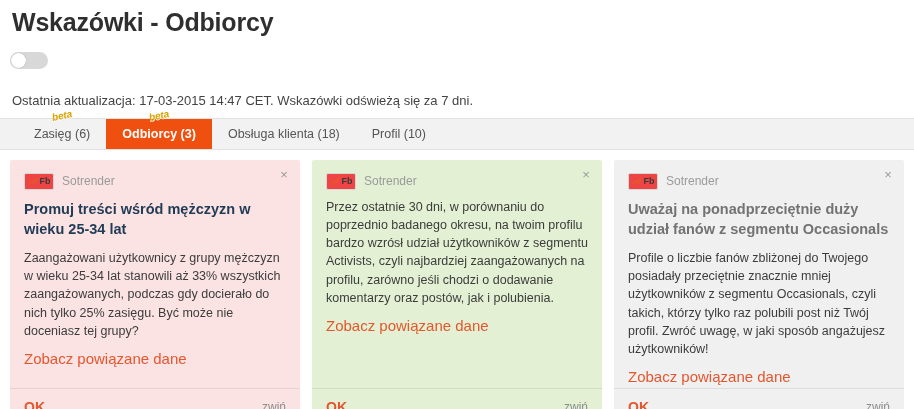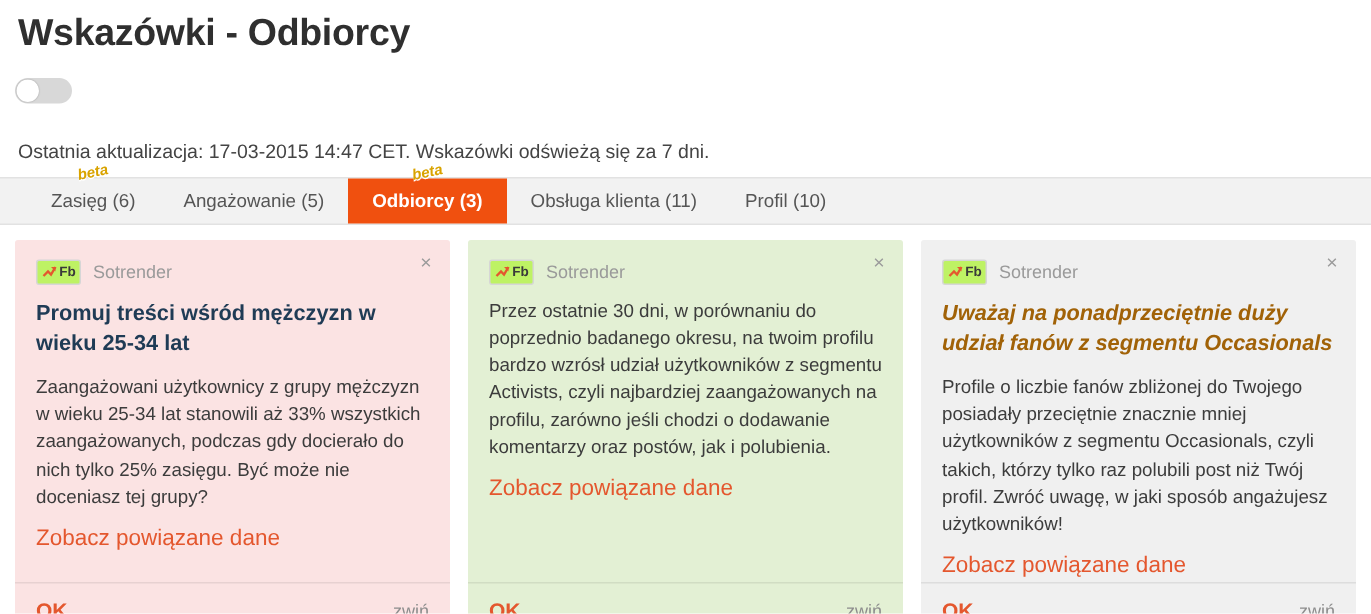--- a/index.html
+++ b/index.html
@@ -112,21 +112,21 @@
 
   .card-head {
     display: flex;
     align-items: center;
     gap: 8px;
     height: 22px;
     margin-bottom: 6px;
   }
   .fb-logo {
     width: 30px; height: 17px;
-    background: #bef264;
+    background: #ef4444;
     border: 1px solid #d6d6d6;
     border-radius: 2px;
     display: flex;
     align-items: center;
     justify-content: center;
     gap: 2px;
   }
   .fb-logo .arrow { line-height: 0; }
   .fb-logo .fb-text {
     font-size: 9px;
@@ -149,21 +149,21 @@
   }
 
   .card-title {
     font-size: 14.5px;
     font-weight: bold;
     line-height: 1.35;
     margin: 2px 0 10px 0;
   }
   .card.pink  .card-title { color: #1f3b55; }
   .card.green .card-title { color: #1f3b55; }
-  .card.grey  .card-title { color: #a16207; font-style: italic; }
+  .card.grey  .card-title { color: #737373; }
 
   .card-body {
     font-size: 12.5px;
     line-height: 1.45;
     color: #3c3c3c;
     flex: 1;
   }
   .card-link {
     display: inline-block;
     margin-top: 8px;
@@ -206,29 +206,26 @@
     <div class="knob"></div>
   </div>
 
   <div class="status-line">Ostatnia aktualizacja: 17-03-2015 14:47 CET. Wskazówki odświeżą się za 7 dni.</div>
 
   <div class="tabs">
     <div class="tab">
       <span class="beta-badge">beta</span>
       <span>Zasięg (6)</span>
     </div>
-    <div class="tab">
-      <span>Angażowanie (5)</span>
-    </div>
     <div class="tab active">
       <span class="beta-badge">beta</span>
       <span>Odbiorcy (3)</span>
     </div>
     <div class="tab">
-      <span>Obsługa klienta (11)</span>
+      <span>Obsługa klienta (18)</span>
     </div>
     <div class="tab">
       <span>Profil (10)</span>
     </div>
   </div>
 
   <div class="cards">
 
     <div class="card pink">
       <div class="close-icon">×</div>

